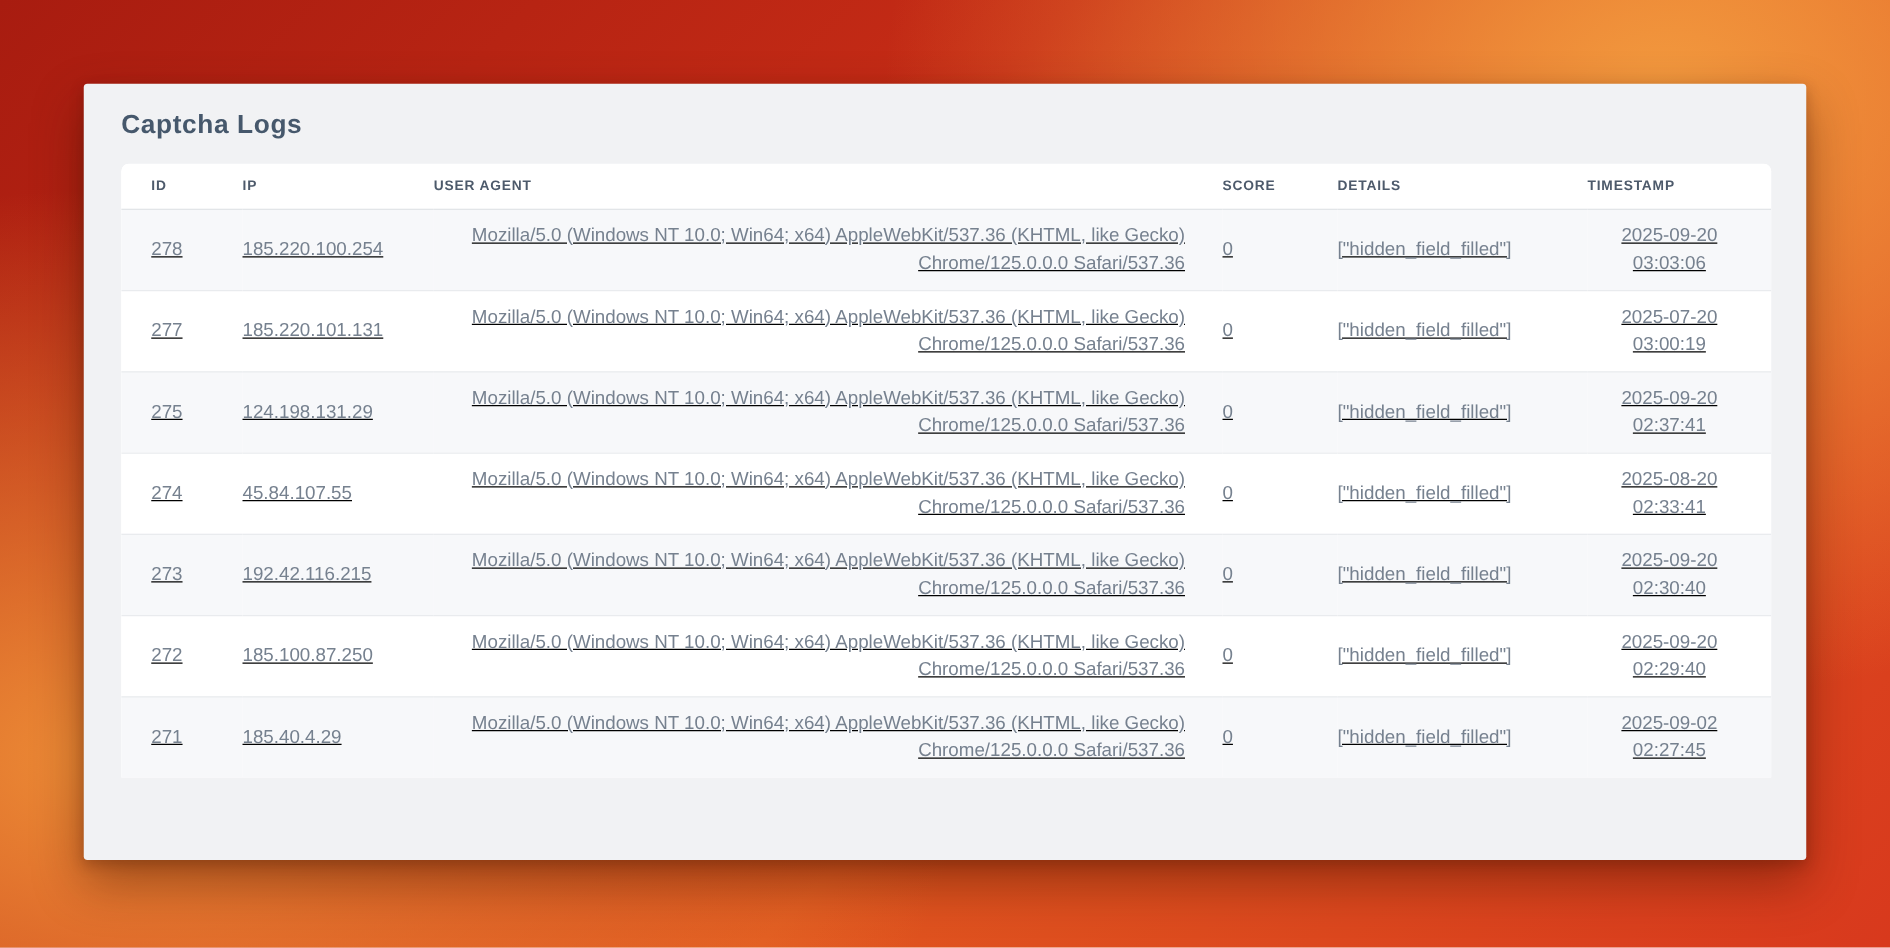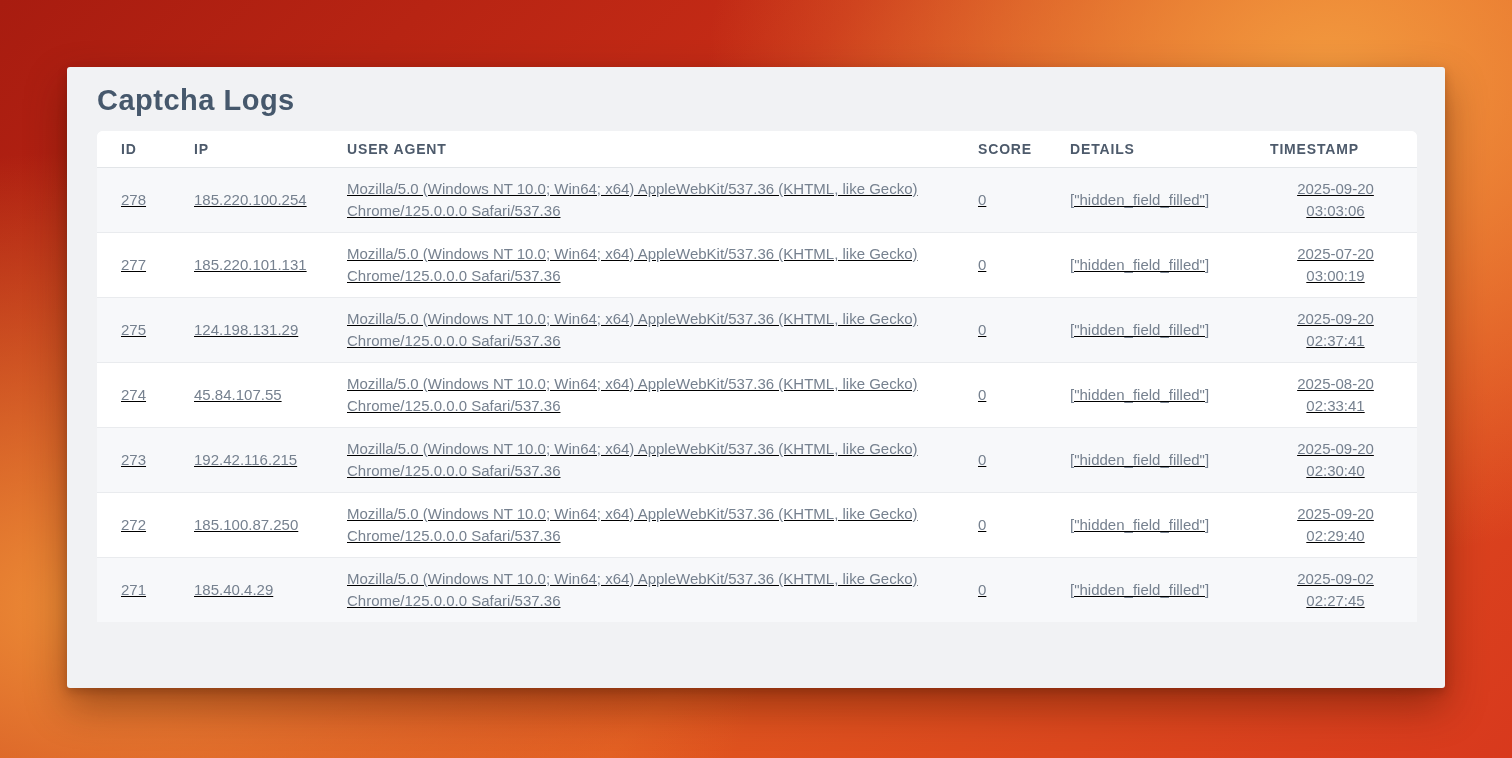--- a/index.html
+++ b/index.html
@@ -26,21 +26,21 @@
     width: 1378px;
     height: 621px;
     background: #f1f2f4;
     border-radius: 3px;
     box-shadow: 0 18px 40px rgba(70, 20, 0, 0.45), 0 4px 10px rgba(70, 20, 0, 0.25);
     overflow: hidden;
     padding: 14px 28px 0 30px;
   }
 
   .page-title {
-    font-size: 29px;
+    font-size: 21px;
     font-weight: 600;
     letter-spacing: 0.5px;
     color: #46586c;
     line-height: 38px;
     margin-bottom: 12px;
   }
 
   .table-panel {
     background: #ffffff;
     border-radius: 6px 6px 0 0;
@@ -50,21 +50,21 @@
   table {
     width: 100%;
     border-collapse: collapse;
     table-layout: fixed;
   }
 
   thead th {
     height: 36px;
     text-align: left;
     vertical-align: middle;
-    font-size: 14px;
+    font-size: 11px;
     font-weight: 700;
     letter-spacing: 0.06em;
     color: #4d5a6b;
     text-transform: uppercase;
     border-bottom: 1px solid #e2e5e8;
     background: #ffffff;
   }
 
   tbody td {
     height: 65px;
@@ -73,21 +73,21 @@
     line-height: 22px;
     color: #76818f;
   }
 
   tbody tr { border-top: 1px solid #e9ebee; text-decoration: underline; }
   tbody tr:first-child { border-top: none; }
   tbody tr:nth-child(odd)  { background: #f7f8fa; }
   tbody tr:nth-child(even) { background: #ffffff; }
 
   th:first-child, td:first-child { padding-left: 24px; }
-  .col-ua-cell { padding-right: 30px; }
+  .col-ua-cell { padding-right: 30px; text-align: right; }
   .col-ts-cell { padding-right: 16px; text-align: center; }
 </style>
 </head>
 <body>
 
 <div class="card">
   <h1 class="page-title">Captcha Logs</h1>
 
   <div class="table-panel">
     <table>

